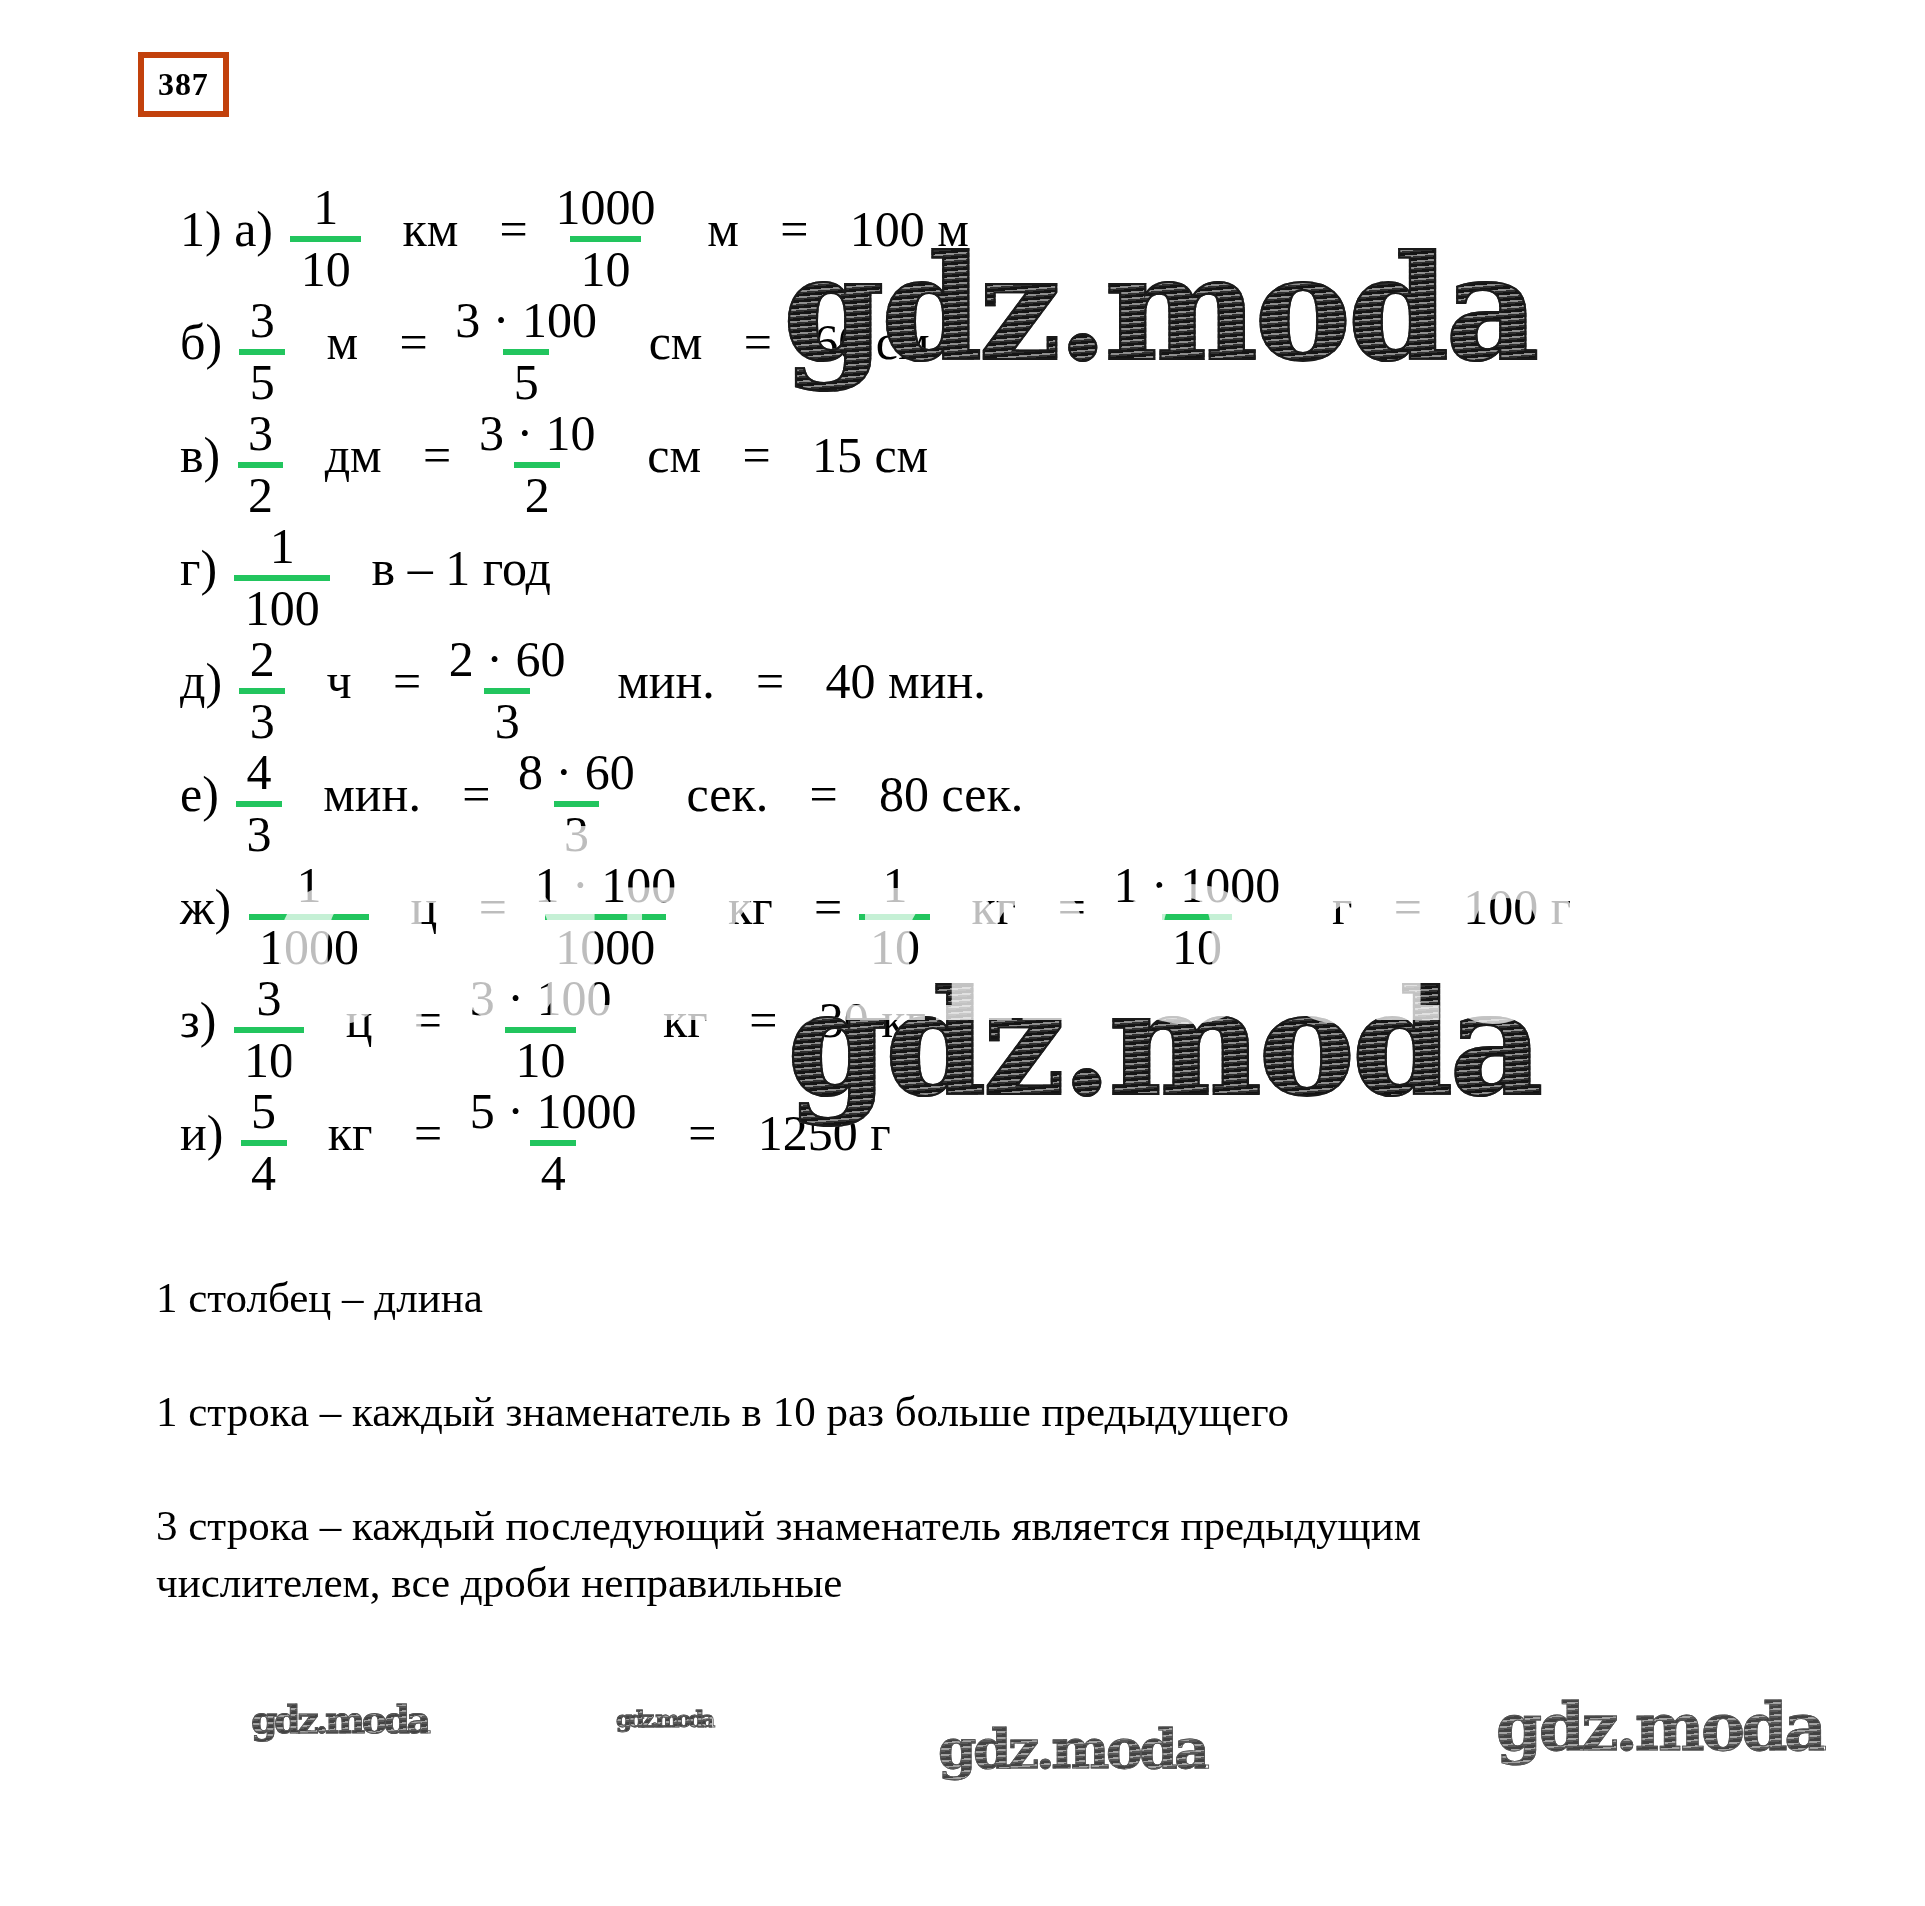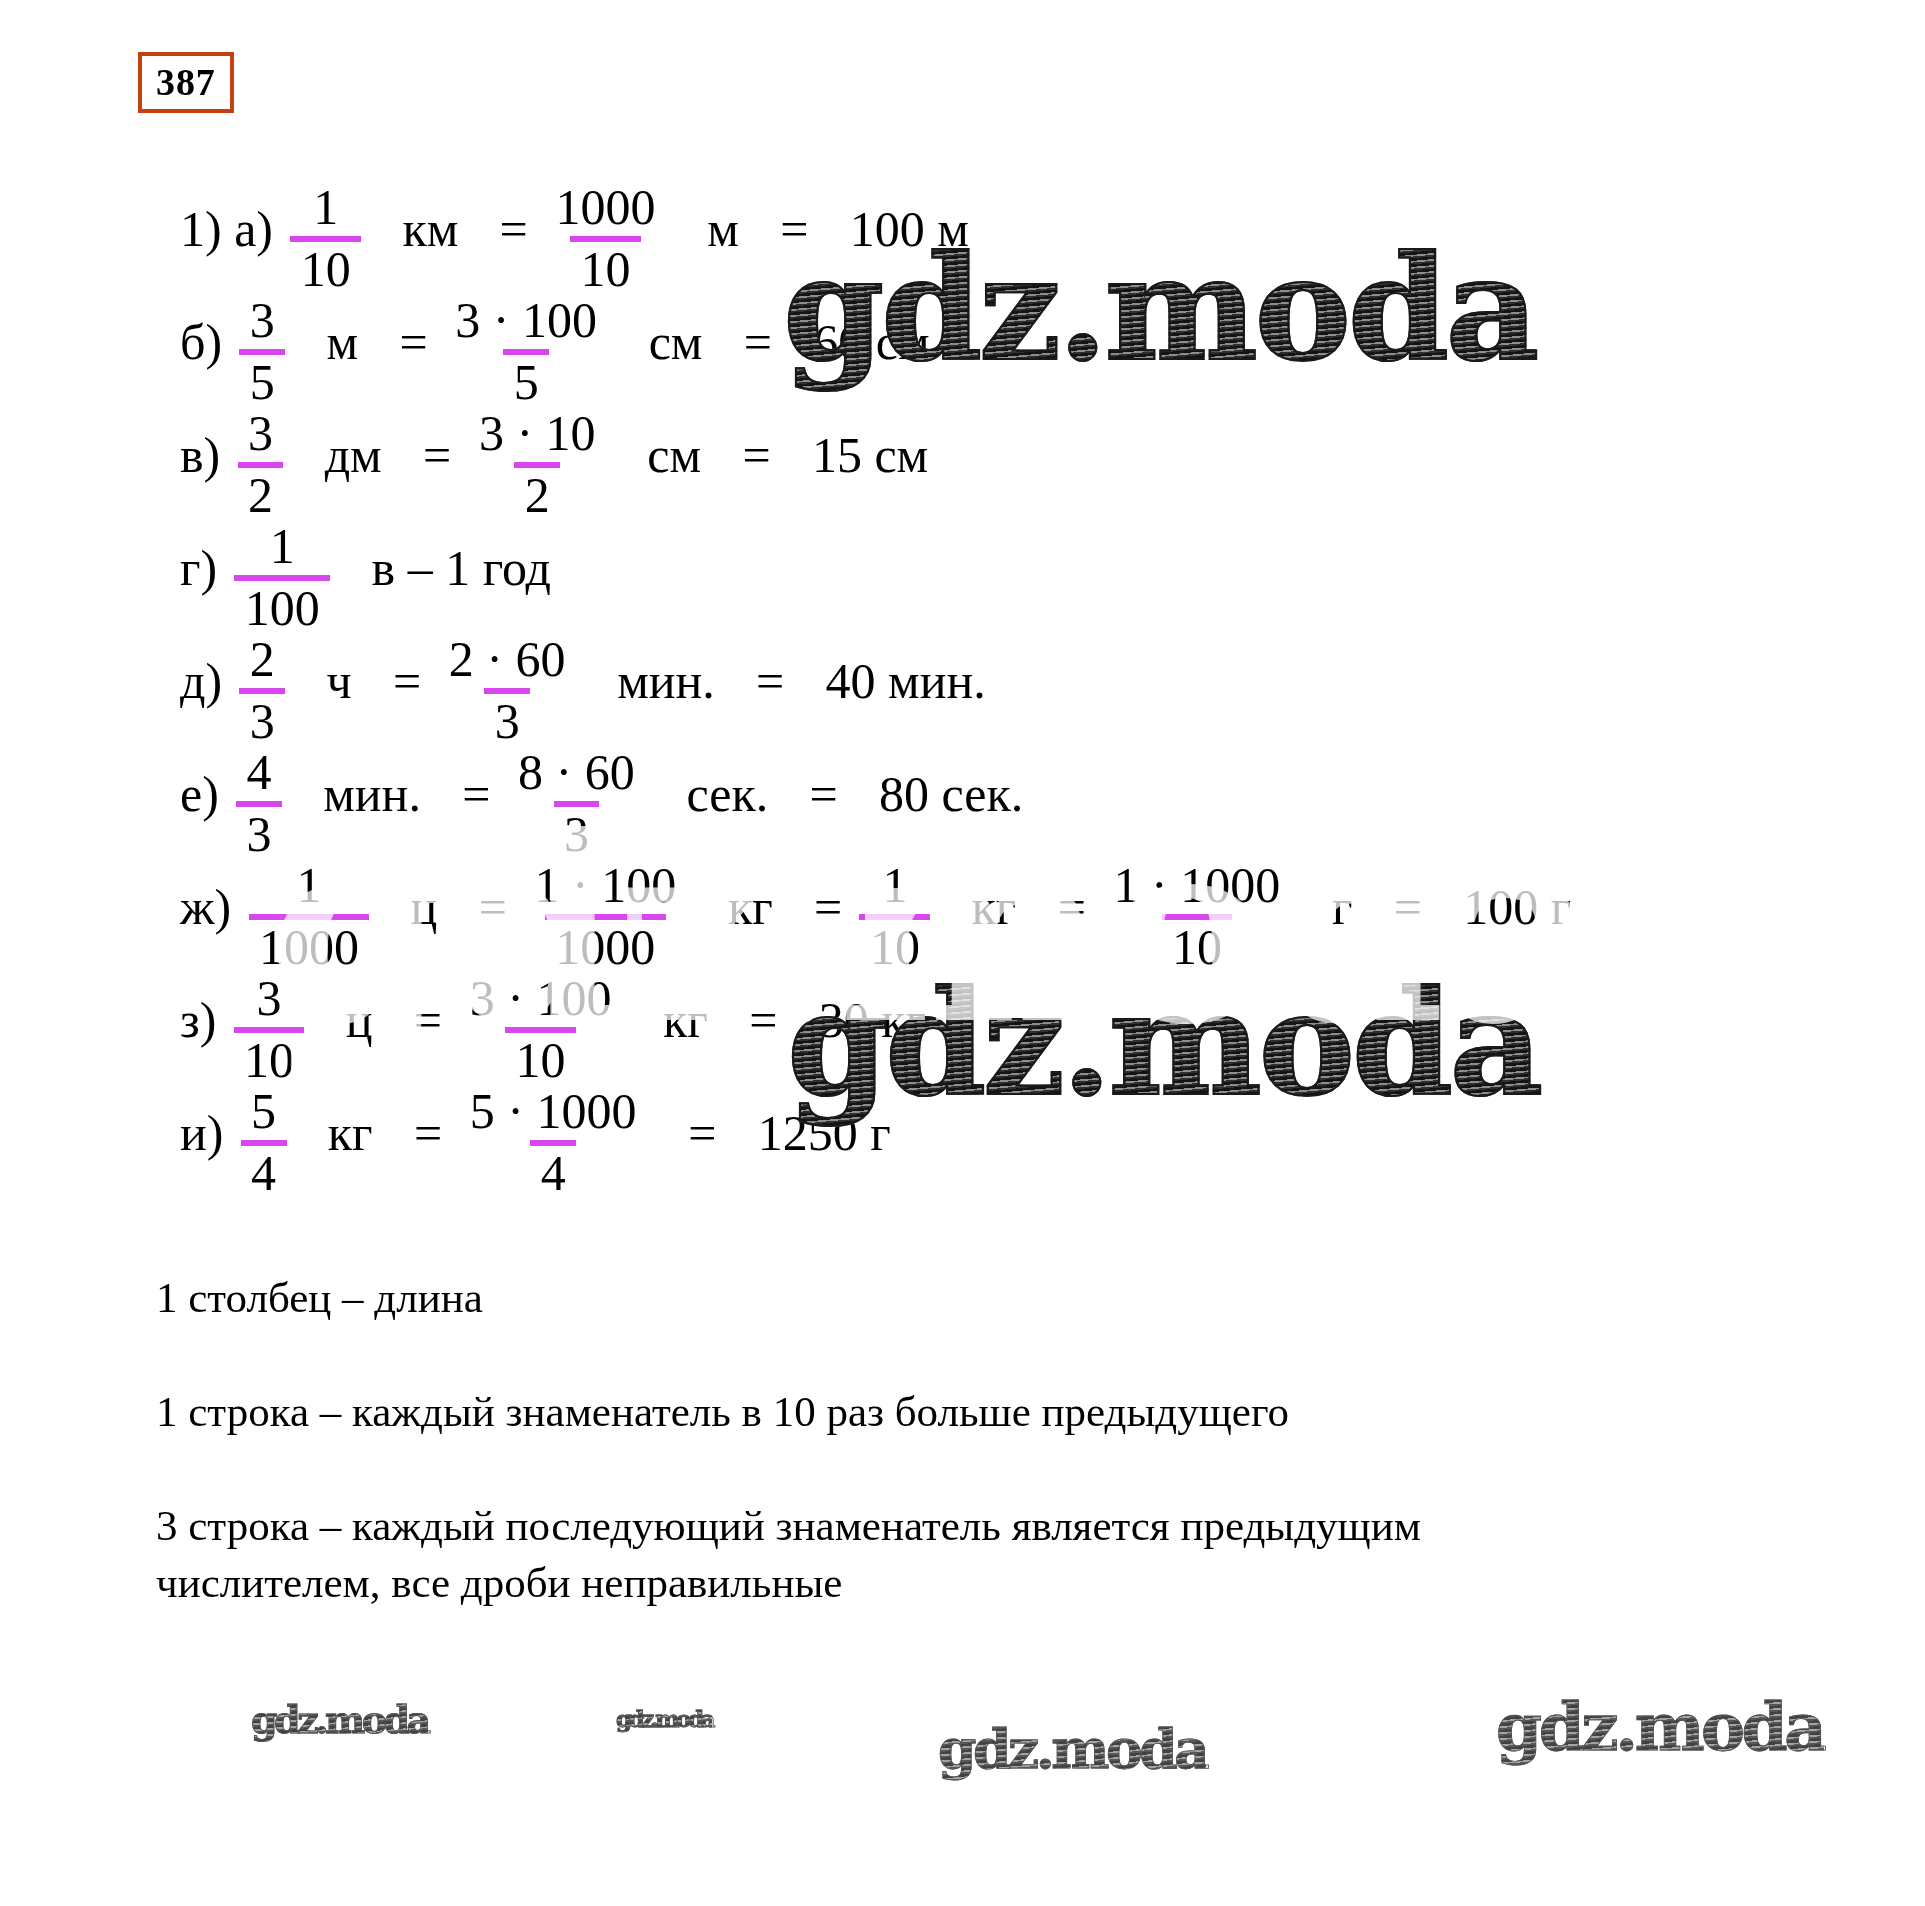--- a/index.html
+++ b/index.html
@@ -5,34 +5,34 @@
   html,body{margin:0;padding:0;}
   body{
     width:1926px;height:1907px;background:#ffffff;position:relative;
     font-family:"Liberation Serif", serif;color:#000;overflow:hidden;
   }
   .page{position:absolute;inset:0;}
 
   
   .problem-box{
     position:absolute;left:138px;top:52px;z-index:2;
-    border:4px solid #c2410c;padding:0.9px 14px 2.6px 14px;
-    font-weight:bold;font-size:38px;line-height:50px;letter-spacing:0.9px;
+    border:6px solid #c2410c;padding:0.9px 14px 2.6px 14px;
+    font-weight:bold;font-size:32px;line-height:50px;letter-spacing:0.9px;
   }
 
   
   .equations{position:absolute;left:156px;top:182px;z-index:1;}
   .eq-row{
     display:flex;align-items:center;height:113px;gap:17.3px;
     font-size:50px;white-space:nowrap;
   }
   .eq-text{transform:translateY(-10.4px);margin-left:24px;}
   .frac{display:inline-flex;flex-direction:column;align-items:center;text-align:center;}
   .frac .num{padding:0 10.4px 4.3px 10.4px;line-height:0.95;display:block;}
-  .frac .den{border-top:6px solid #d946ef;padding:4.3px 10.4px 0 10.4px;line-height:0.95;display:block;}
+  .frac .den{border-top:6px solid #22c55e;padding:4.3px 10.4px 0 10.4px;line-height:0.95;display:block;}
 
   
   .notes{
     position:absolute;left:156px;top:1212px;width:1738px;z-index:2;
     font-size:43px;line-height:57px;white-space:pre-line;
   }
   .notes p{margin:0;padding:0;}
 
   
   .wm{

